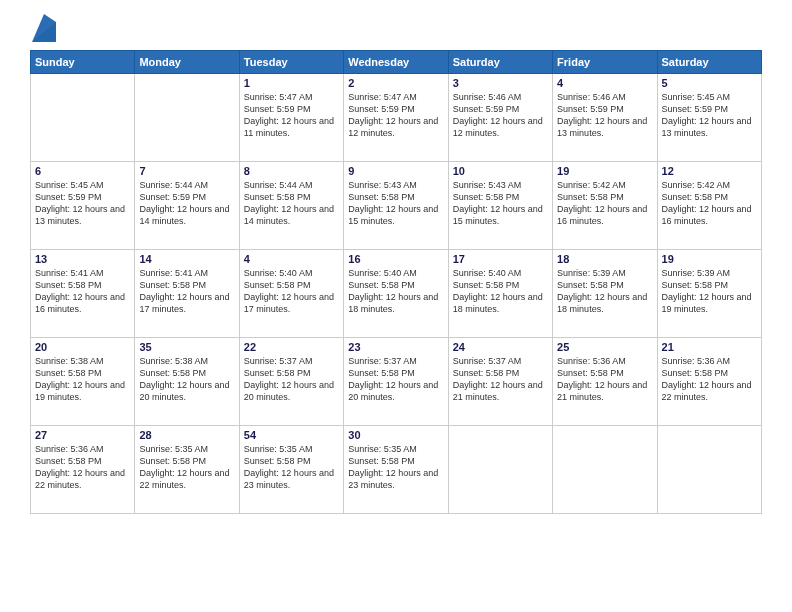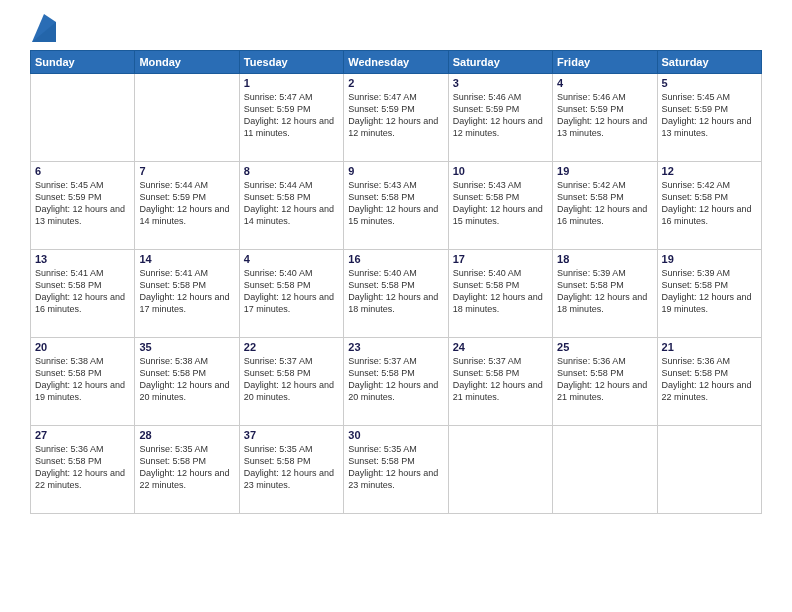--- a/index.html
+++ b/index.html
@@ -306,21 +306,21 @@
 Sunset: 5:58 PM
 Daylight: 12 hours and 22 minutes.</div>
           </td>
           <td>
             <span class="day-number">28</span>
             <div class="day-info" style="white-space: pre-line;">Sunrise: 5:35 AM
 Sunset: 5:58 PM
 Daylight: 12 hours and 22 minutes.</div>
           </td>
           <td>
-            <span class="day-number">37</span>
+            <span class="day-number">54</span>
             <div class="day-info" style="white-space: pre-line;">Sunrise: 5:35 AM
 Sunset: 5:58 PM
 Daylight: 12 hours and 23 minutes.</div>
           </td>
           <td>
             <span class="day-number">30</span>
             <div class="day-info" style="white-space: pre-line;">Sunrise: 5:35 AM
 Sunset: 5:58 PM
 Daylight: 12 hours and 23 minutes.</div>
           </td>

